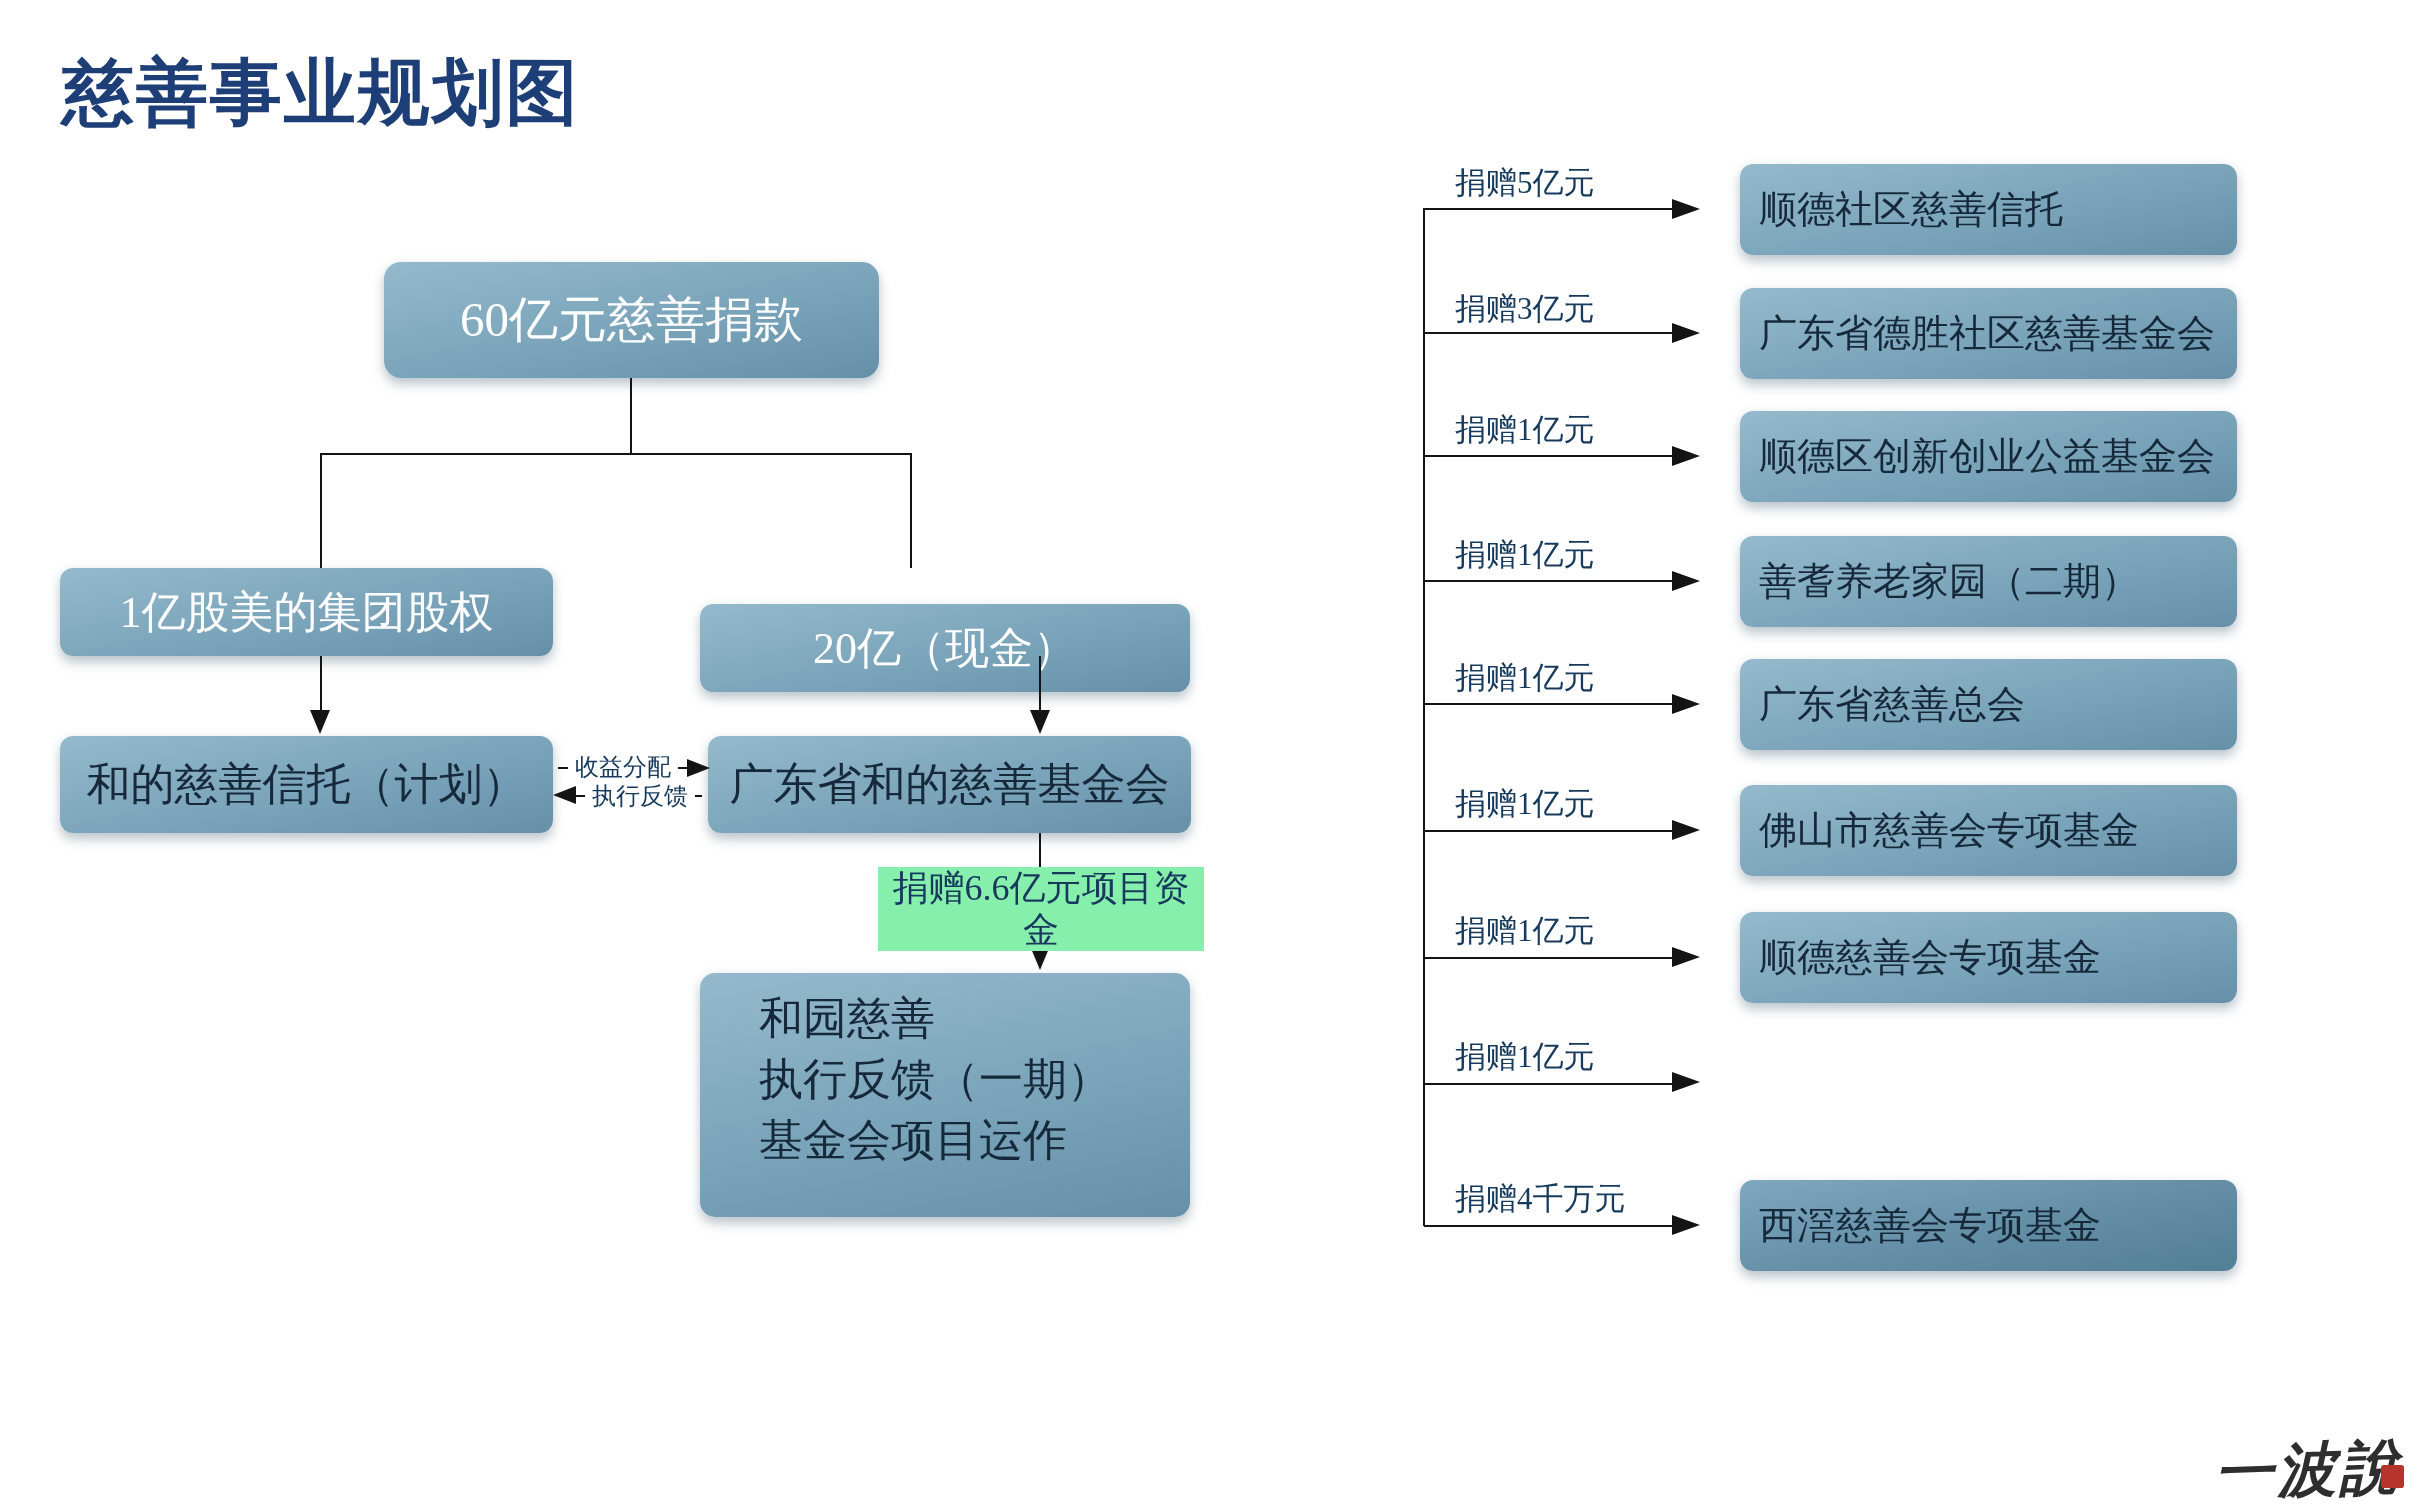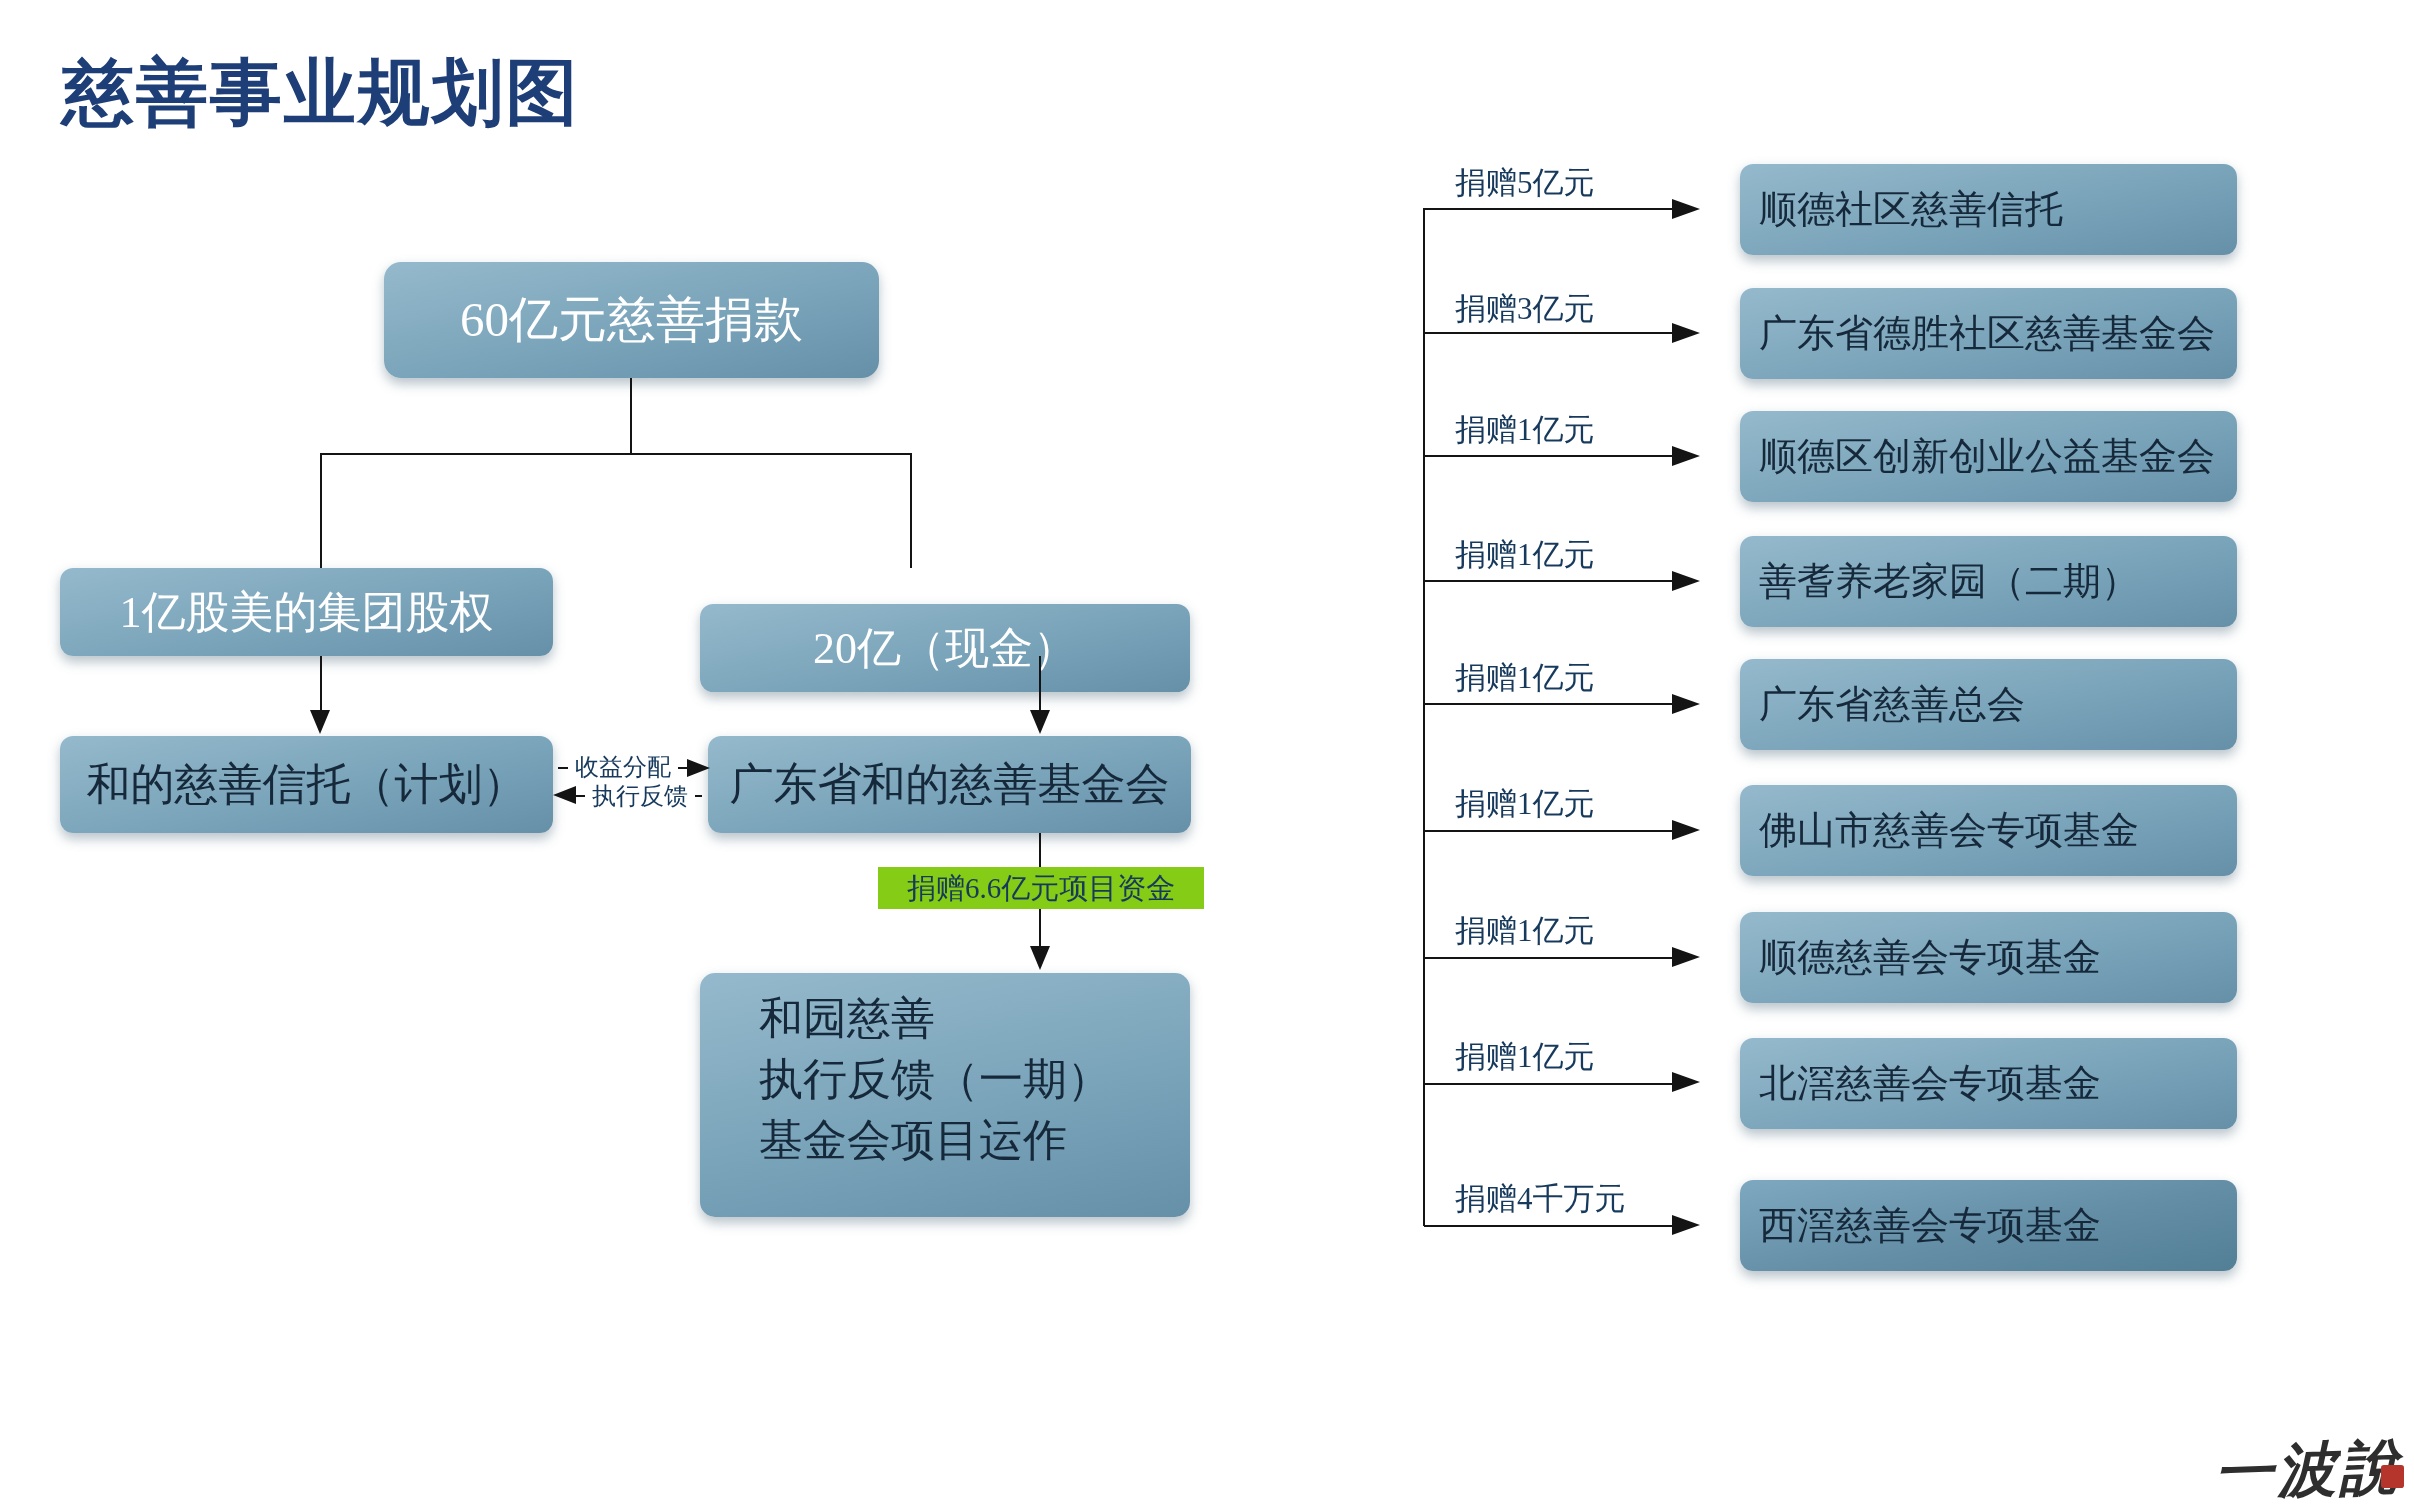--- a/index.html
+++ b/index.html
@@ -48,21 +48,21 @@
   .rbox { left:1740px; width:497px; height:91px; font-size:38px;
           justify-content:flex-start; padding-left:19px; }
   .rbox.dark { background:linear-gradient(168deg,#7ea8bf 0%,#638ea6 55%,#527e96 100%); }
 
   
   .amount { position:absolute; left:1455px; height:38px; line-height:38px;
             font-size:31px; color:#16395c; white-space:nowrap; }
   .small-label { position:absolute; background:#ffffff; text-align:center;
                  font-size:24px; line-height:28px; color:#16395c; }
   .donate-label { position:absolute; left:878px; top:867px; width:326px;
-                  background:#84cc16; text-align:center; font-size:29px;
+                  background:#86efac; text-align:center; font-size:36px;
                   line-height:42px; color:#16395c; }
 
   .watermark { position:absolute; left:2214px; top:1431px; font-size:59px;
                font-weight:bold; font-style:italic; color:#2e2e2e;
                transform:rotate(-2deg); letter-spacing:3.8px; white-space:nowrap; }
   .seal { position:absolute; left:2381px; top:1465px; width:23px; height:23px;
           background:#b5342c; border-radius:2.8px; }
 </style>
 </head>
 <body>
@@ -167,23 +167,20 @@
   <div class="amount" style="top:912px;">捐赠1亿元</div>
   <div class="line lh" style="left:1424px; top:957px; width:248px;"></div>
   <div class="arr arr-right" style="left:1672px; top:947px;"></div>
   <div class="box rbox" style="top:912px;">
     <span>顺德慈善会专项基金</span>
   </div>
 
   <div class="amount" style="top:1038px;">捐赠1亿元</div>
   <div class="line lh" style="left:1424px; top:1083px; width:248px;"></div>
   <div class="arr arr-right" style="left:1672px; top:1072px;"></div>
-  <div class="box rbox" style="top:1038px;">
-    <span>北滘慈善会专项基金</span>
-  </div>
 
   <div class="amount" style="top:1180px;">捐赠4千万元</div>
   <div class="line lh" style="left:1424px; top:1225px; width:248px;"></div>
   <div class="arr arr-right" style="left:1672px; top:1215px;"></div>
   <div class="box rbox dark" style="top:1180px;">
     <span>西滘慈善会专项基金</span>
   </div>
 
   <div class="watermark">一波說</div>
   <div class="seal"></div>

